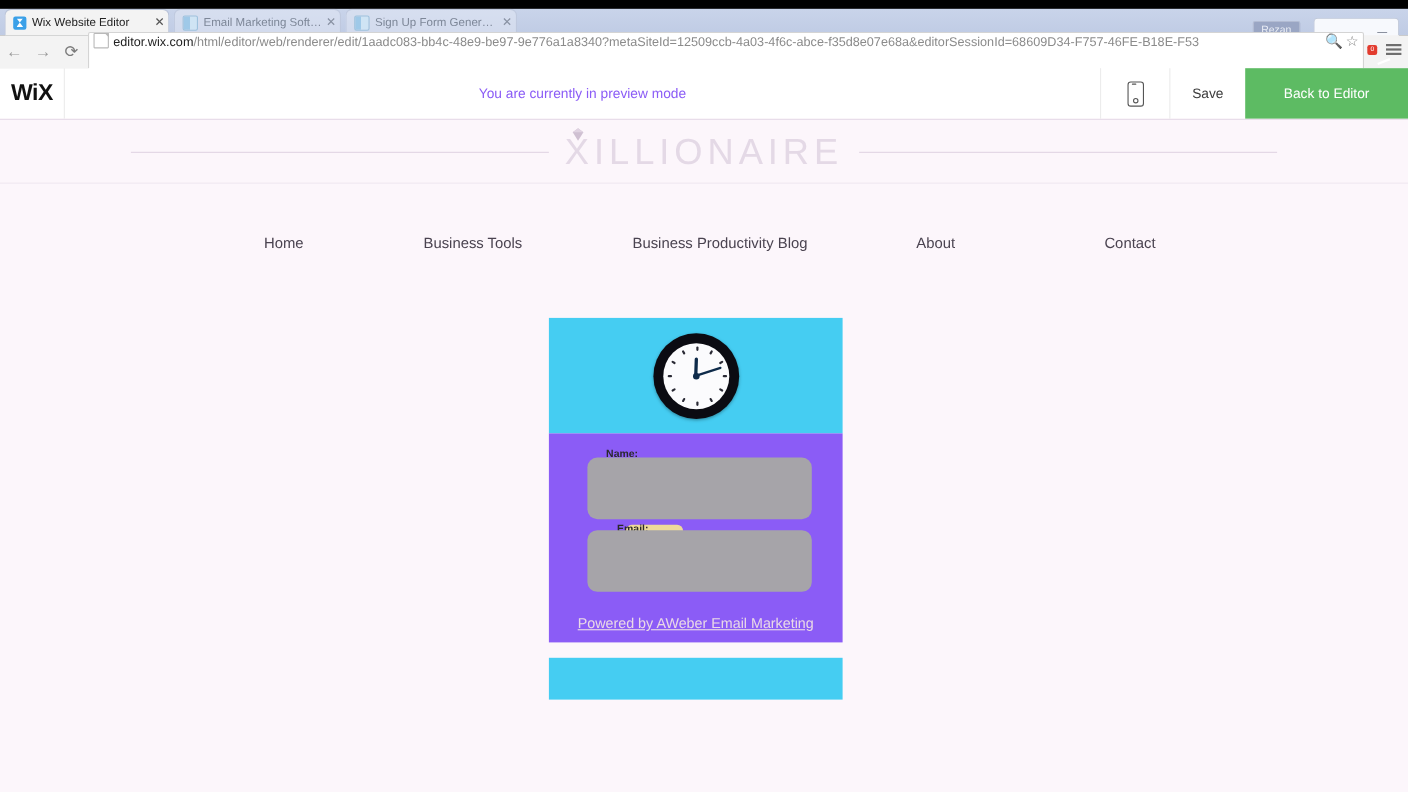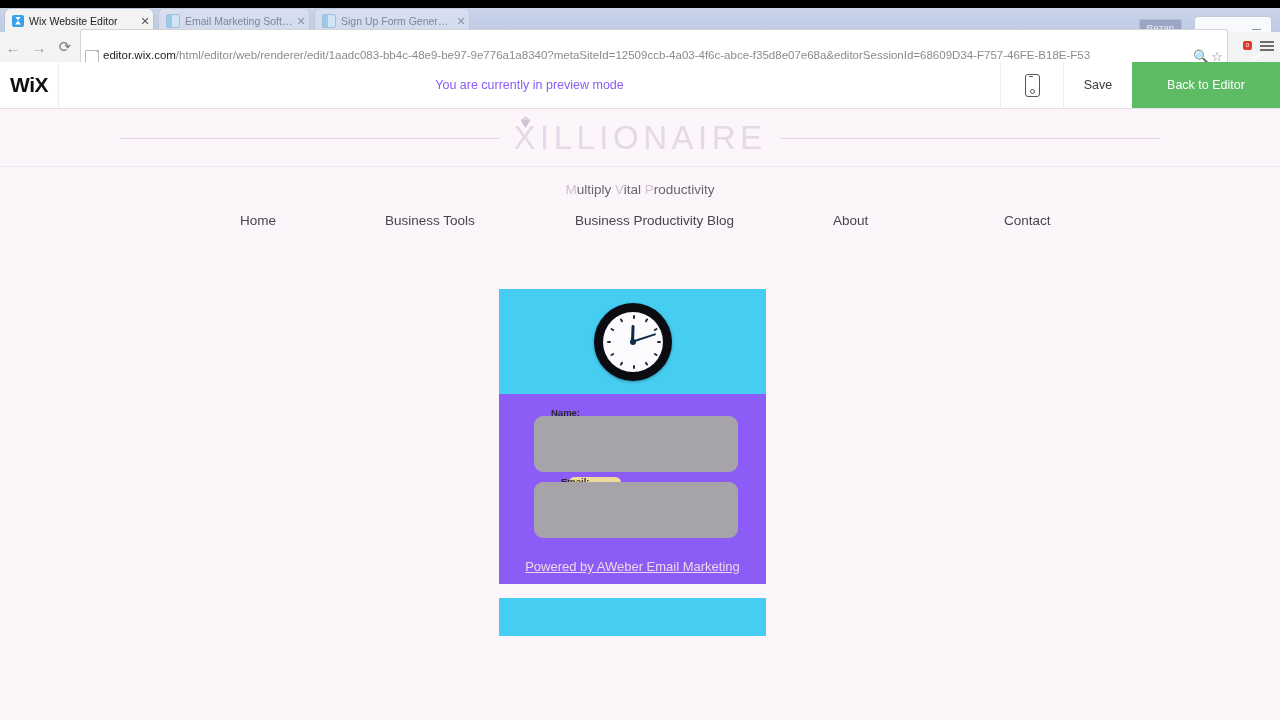--- a/index.html
+++ b/index.html
@@ -34,22 +34,22 @@
       box-shadow:inset 0 0 0 1px rgba(255,255,255,.25);}
   .win-btns{position:absolute;right:8px;top:8px;width:78px;height:24px;background:#f7f9fd;
       border:1px solid #c2cada;border-bottom:none;border-top-left-radius:4px;border-top-right-radius:4px;
       display:flex;align-items:center;justify-content:flex-end;gap:9px;padding-right:10px;box-sizing:border-box;}
   .win-btn{font-size:9px;color:#5a6274;}
 
   .navbar{position:absolute;left:0;top:32px;width:1280px;height:30px;background:#f3f3f3;
           border-bottom:1px solid #cfcfcf;display:flex;align-items:center;}
   .nav-ico{width:26px;text-align:center;font-size:15px;color:#9a9a9a;flex:0 0 auto;user-select:none;}
   .nav-ico.reload{font-size:15px;color:#7b7b7b;}
-  .omnibox{flex:1 1 auto;height:36px;margin:0 20px 0 2px;background:#fff;border:1px solid #d4d4d4;
-      border-radius:2px;display:flex;align-items:flex-end;padding:0 4px;overflow:hidden;box-sizing:border-box;}
+  .omnibox{flex:1 1 auto;height:36px;margin:0 8px 0 2px;background:#fff;border:1px solid #d4d4d4;
+      border-radius:2px;display:flex;align-items:flex-start;padding:0 4px;overflow:hidden;box-sizing:border-box;}
   .page-ico{width:12px;height:12px;flex:0 0 auto;margin-right:4px;border:1px solid #b9b9b9;border-radius:1px;
       background:#fff;position:relative;}
   .page-ico:after{content:"";position:absolute;right:-1px;top:-1px;border-width:0 4px 4px 0;
       border-style:solid;border-color:transparent #b9b9b9 transparent transparent;}
   .url{font-size:11.5px;white-space:nowrap;overflow:hidden;line-height:18px;}
   .url .host{color:#222;}
   .url .rest{color:#8b8b8b;}
   .omni-right{display:flex;align-items:center;gap:2px;margin-left:auto;flex:0 0 auto;padding-left:4px;}
   .ico-glyph{font-size:13px;color:#7d7d7d;}
   .ext-ico{width:16px;height:16px;border-radius:2px;
@@ -204,21 +204,20 @@
       <span class="logo-text">
         <svg class="gem" viewBox="0 0 24 24">
           <polygon points="12,1 21,8 12,22 3,8" fill="#cfc0d2"></polygon>
           <polygon points="12,1 21,8 3,8" fill="#e0d3e2"></polygon>
         </svg>
         <span>XILLIONAIRE</span>
       </span>
       <span class="logo-line" style="width:380px;"></span>
     </div>
 
-    <div class="tagline"><span class="dim">M</span><span>ultiply </span><span class="dim">V</span><span>ital </span><span class="dim">P</span><span>roductivity</span></div>
 
     <div class="menu">
       <span class="menu-item" style="position:absolute;left:0;width:1280px;text-align:center;"></span>
       <span class="menu-item" style="position:absolute;left:240px;">Home</span>
       <span class="menu-item" style="position:absolute;left:385px;">Business Tools</span>
       <span class="menu-item" style="position:absolute;left:575px;">Business Productivity Blog</span>
       <span class="menu-item" style="position:absolute;left:833px;">About</span>
       <span class="menu-item" style="position:absolute;left:969px;margin-left:35px;">Contact</span>
     </div>
 

